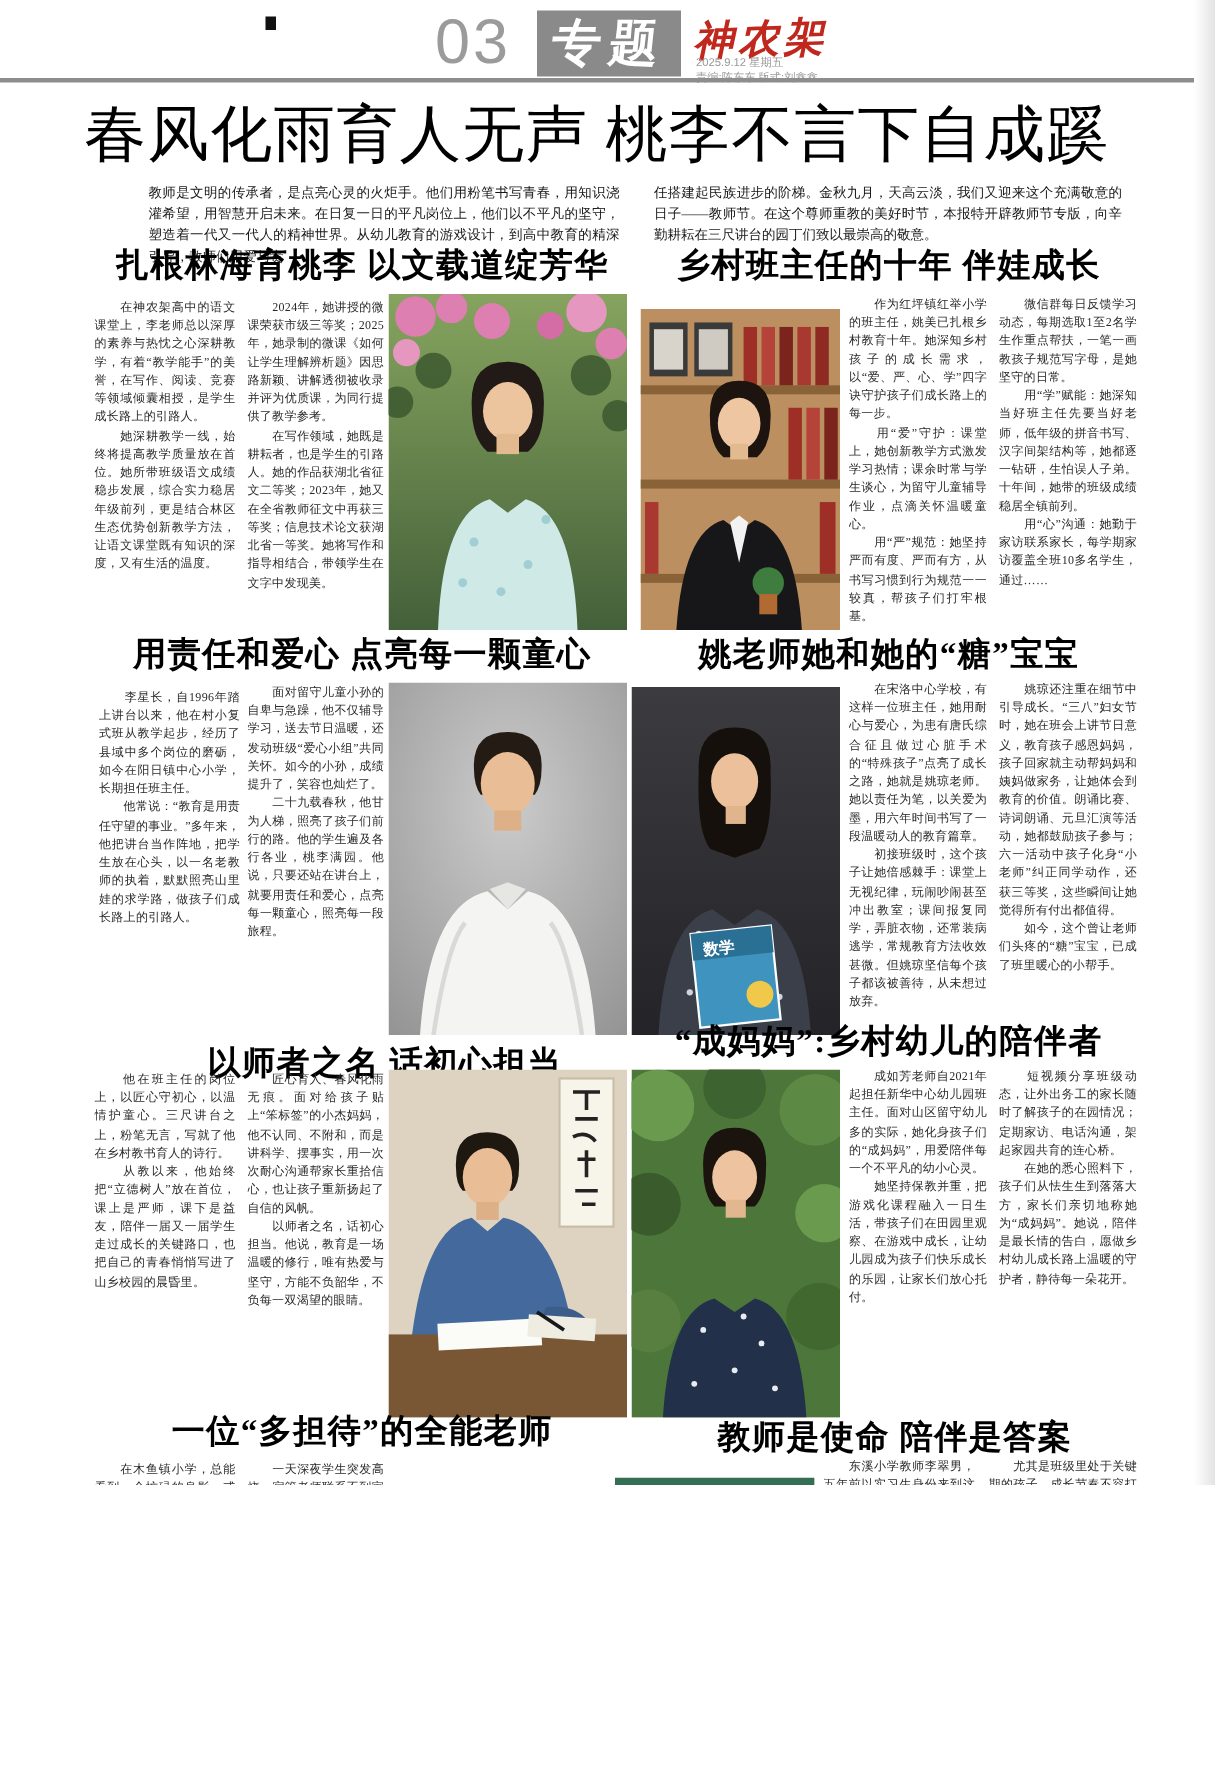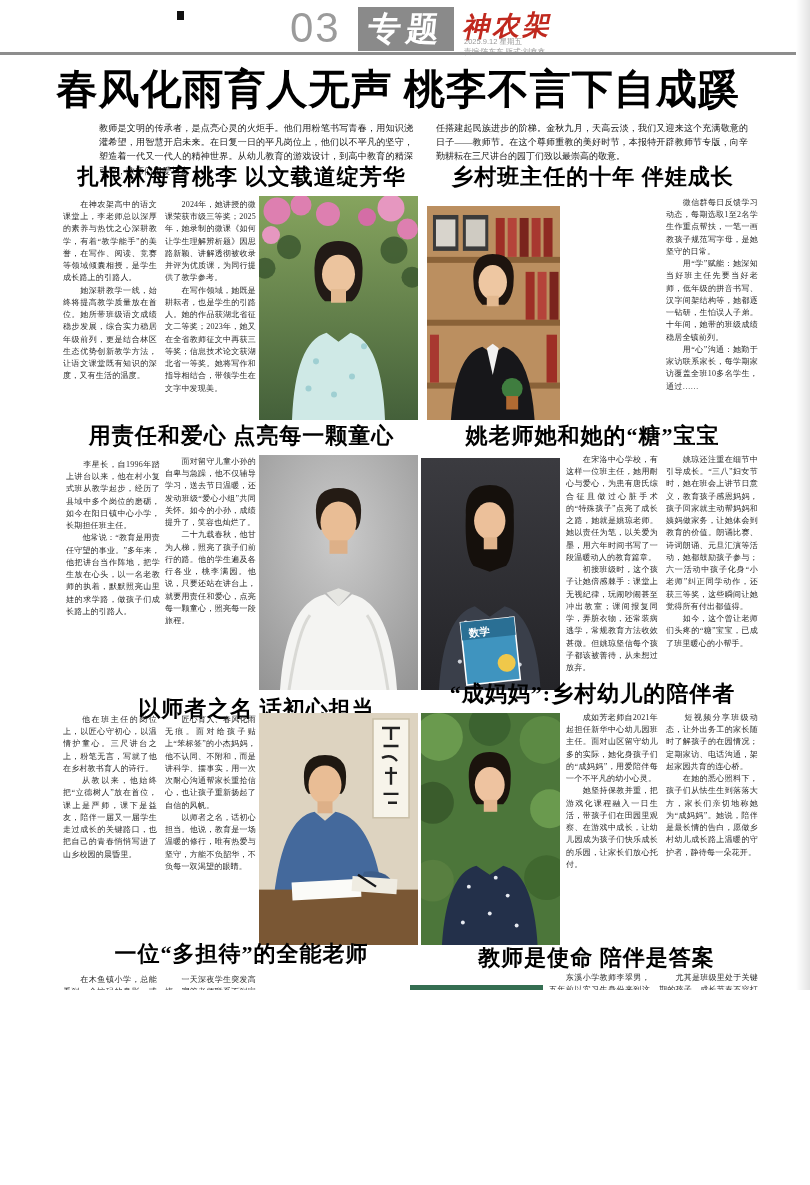--- a/index.html
+++ b/index.html
@@ -14,21 +14,21 @@
   #secbox span{color:#fff;font-size:33px;font-weight:bold;letter-spacing:5px;
           transform:skewX(-6deg);font-family:"Liberation Serif",serif;}
   #masthead{left:462px;top:8px;color:#c0281e;font-size:27px;font-weight:bold;font-style:italic;
           letter-spacing:3px;transform:rotate(-2deg);}
   #dateline{left:464px;top:37px;font-size:7.5px;color:#999;font-family:"Liberation Sans",sans-serif;}
   #editors{left:464px;top:47px;font-size:7.5px;color:#999;font-family:"Liberation Sans",sans-serif;}
   #regmark{left:177px;top:11px;width:7px;height:9px;background:#111;}
   #toprule{left:0;top:52px;width:810px;height:3px;background:#8d8d8d;}
   #edge-right{left:796px;top:0;width:14px;height:1185px;background:linear-gradient(90deg,#fff,#e3e3e3);}
   
-  #main-headline{left:0;top:62px;width:796px;text-align:center;font-size:41px;font-weight:700;
+  #main-headline{left:0;top:62px;width:796px;text-align:center;font-size:41px;font-weight:400;
           color:#000;letter-spacing:1px;}
   .intro{font-size:9px;line-height:1.58;text-align:justify;color:#161616;}
   #intro-left{left:99px;top:121px;width:314px;}
   #intro-right{left:436px;top:121px;width:312px;}
   
   .a-title{position:absolute;text-align:center;font-size:22px;font-weight:700;color:#000;
           letter-spacing:1px;white-space:nowrap;}
   .col{position:absolute;font-size:8px;line-height:1.53;letter-spacing:.2px;text-align:justify;
           color:#2a2a2a;white-space:pre-line;overflow:hidden;}
   .photo{position:absolute;margin:0;padding:0;box-shadow:0 0 0 1px #cfcfcf inset;}
@@ -133,20 +133,23 @@
         <rect x="40" y="60" width="8" height="7" fill="#e3b990"></rect>
         <path d="M16 143 q3 -44 21 -49 l7 5 7 -5 q18 5 21 49z" fill="#17171a"></path>
         <path d="M40 95 l4 -3 4 3 -4 18z" fill="#f2f2f2"></path>
         <g>
           <circle cx="57" cy="122" r="7" fill="#3f7d3f"></circle>
             <rect x="53" y="127" width="8" height="9" fill="#b06a32"></rect>
         </g>
       </g>
     </svg>
   </figure>
+  <p class="col" style="left:566px;top:197px;width:92px;height:223px;margin:0">　　作为红坪镇红举小学的班主任，姚美已扎根乡村教育十年。她深知乡村孩子的成长需求，以“爱、严、心、学”四字诀守护孩子们成长路上的每一步。
+　　用“爱”守护：课堂上，她创新教学方式激发学习热情；课余时常与学生谈心，为留守儿童辅导作业，点滴关怀温暖童心。
+　　用“严”规范：她坚持严而有度、严而有方，从书写习惯到行为规范一一较真，帮孩子们打牢根基。</p>
   <p class="col" style="left:666px;top:197px;width:92px;height:223px;margin:0">　　微信群每日反馈学习动态，每期选取1至2名学生作重点帮扶，一笔一画教孩子规范写字母，是她坚守的日常。
 　　用“学”赋能：她深知当好班主任先要当好老师，低年级的拼音书写、汉字间架结构等，她都逐一钻研，生怕误人子弟。十年间，她带的班级成绩稳居全镇前列。
 　　用“心”沟通：她勤于家访联系家长，每学期家访覆盖全班10多名学生，通过……</p>
 
   <h2 class="a-title" style="left:63px;top:421px;width:357px;margin:0">用责任和爱心 点亮每一颗童心</h2>
   <p class="col" style="left:63px;top:456px;width:94px;height:234px;margin:3px">　　李星长，自1996年踏上讲台以来，他在村小复式班从教学起步，经历了县域中多个岗位的磨砺，如今在阳日镇中心小学，长期担任班主任。
 　　他常说：“教育是用责任守望的事业。”多年来，他把讲台当作阵地，把学生放在心头，以一名老教师的执着，默默照亮山里娃的求学路，做孩子们成长路上的引路人。</p>
   <p class="col" style="left:165px;top:456px;width:91px;height:234px;margin:0">　　面对留守儿童小孙的自卑与急躁，他不仅辅导学习，送去节日温暖，还发动班级“爱心小组”共同关怀。如今的小孙，成绩提升了，笑容也灿烂了。
 　　二十九载春秋，他甘为人梯，照亮了孩子们前行的路。他的学生遍及各行各业，桃李满园。他说，只要还站在讲台上，就要用责任和爱心，点亮每一颗童心，照亮每一段旅程。</p>
   <figure class="photo" style="left:259px;top:455px;width:159px;height:235px">

